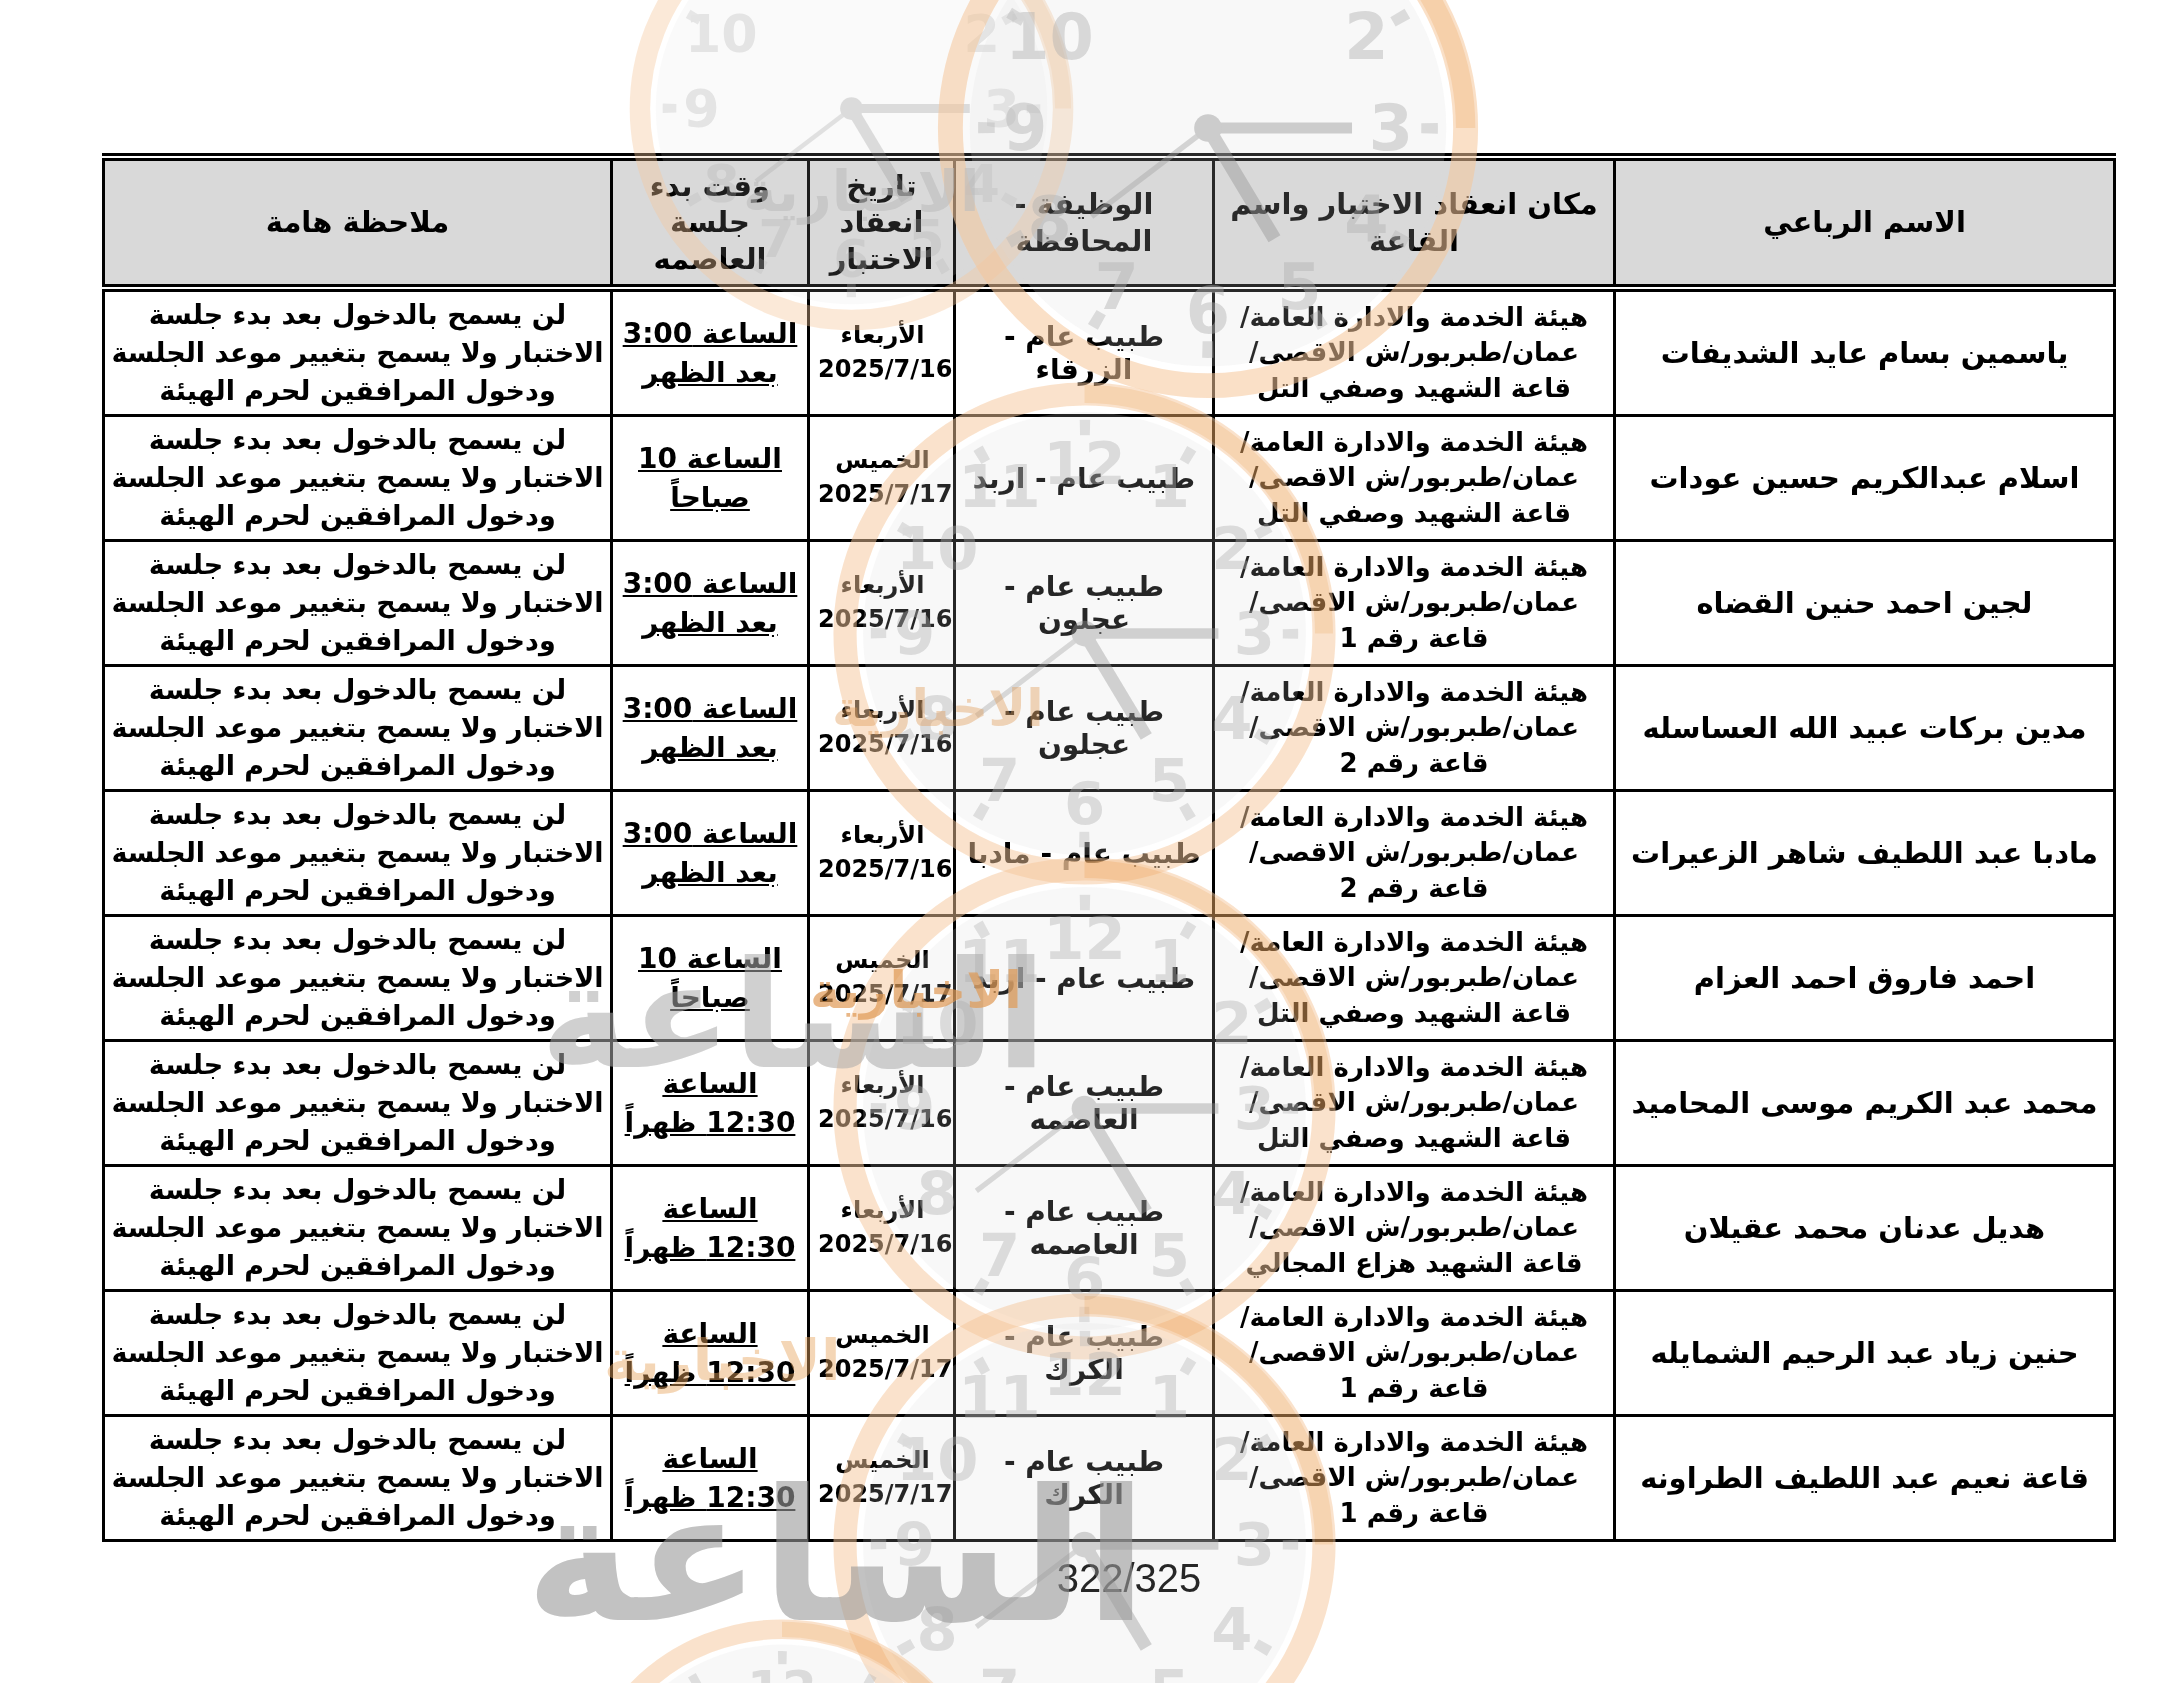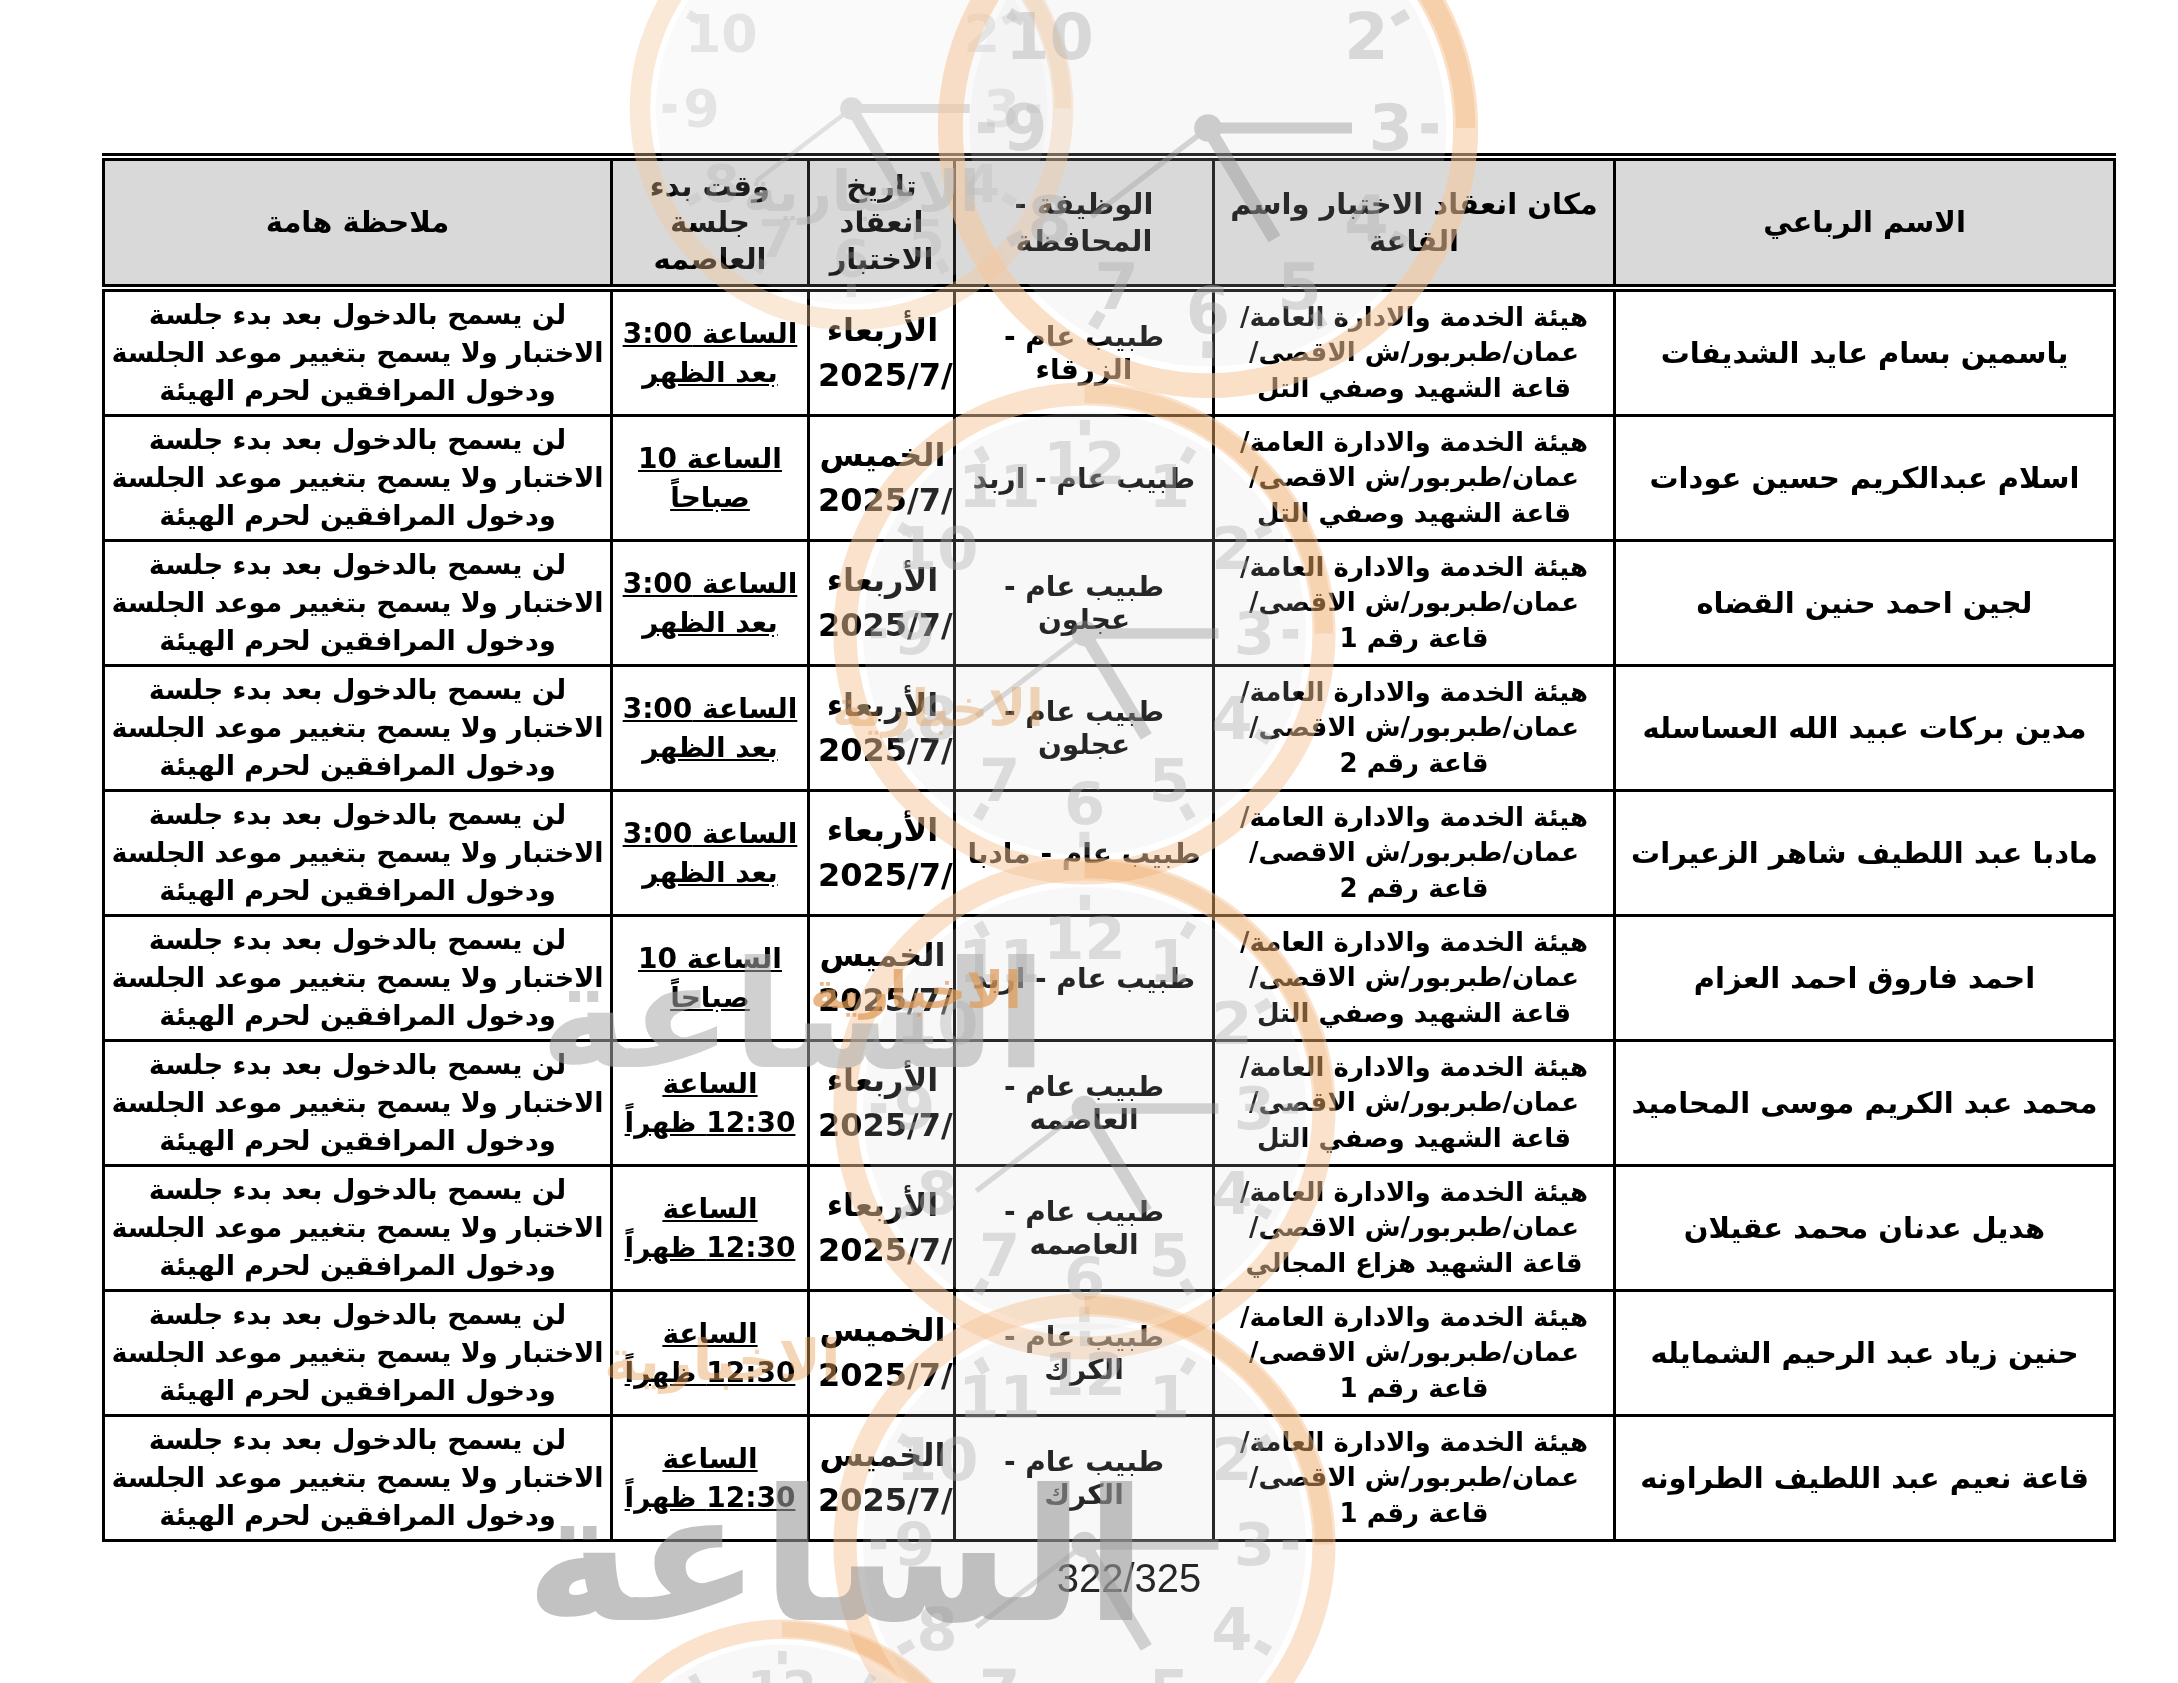--- a/index.html
+++ b/index.html
@@ -18,21 +18,21 @@
     color:#000;padding:2px 6px;overflow:hidden;
   }
   .exam-table th{
     background:#d9d9d9;font-weight:bold;font-size:29px;line-height:1.25;
     height:119px;border-top:8px double #000;border-bottom:8px double #000;
   }
   .exam-table td{height:118px;font-weight:bold;}
   td.cell-name{font-size:29px;}
   td.cell-location{font-size:26px;line-height:1.35;margin-top:40px;}
   td.cell-job{font-size:28px;}
-  td.cell-date{font-size:32px;line-height:1.4;padding-left:8px;}
+  td.cell-date{font-size:24px;line-height:1.4;padding-left:8px;}
   td.cell-time{font-size:28px;line-height:1.4;text-decoration:underline;}
   td.cell-note{font-size:27px;line-height:1.4;}
   .date-num{direction:ltr;}
   
   .page-footer{
     position:absolute;left:0;top:1556px;width:2178px;text-align:center;
     font-size:40px;color:#000;direction:ltr;z-index:1;
     font-family:"Liberation Sans",sans-serif;
     margin-left:40px;
   }

